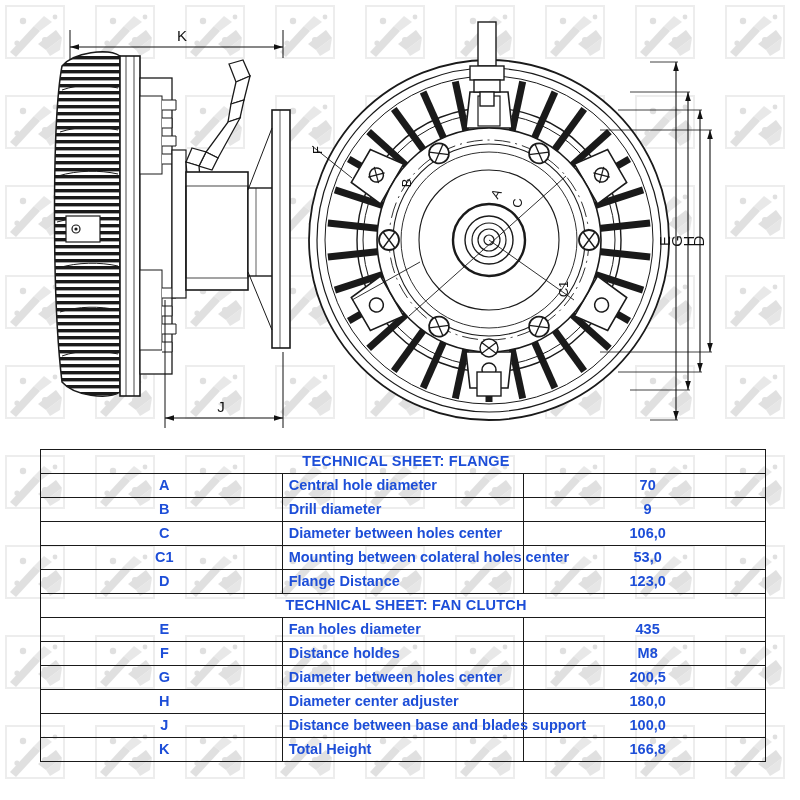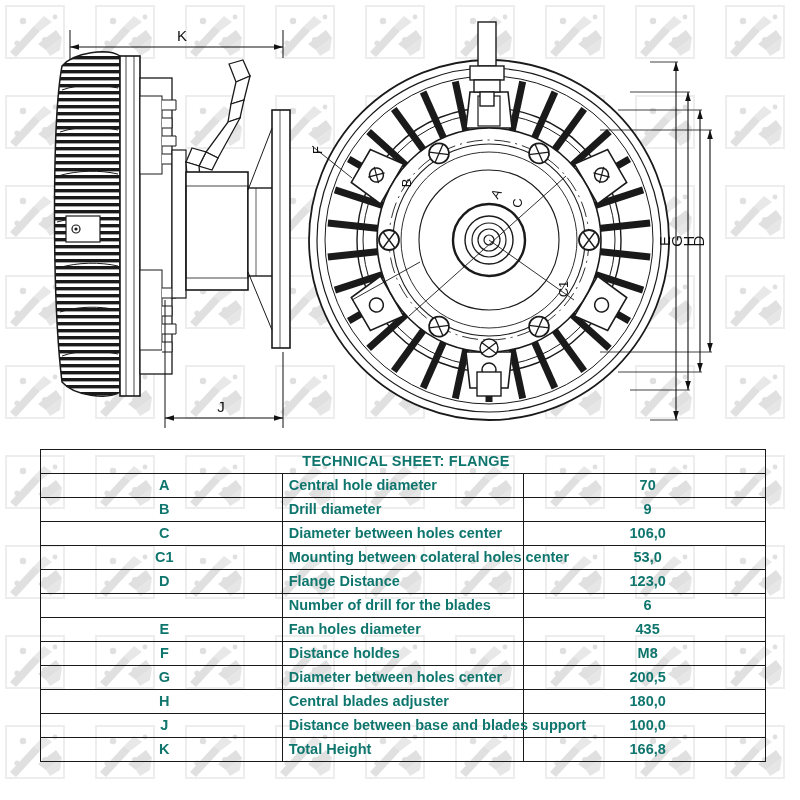--- a/index.html
+++ b/index.html
@@ -57,21 +57,21 @@
     width: 726px;
     table-layout: fixed;
     background: transparent;
   }
   table.spec td {
     border: 1.6px solid #1a1a1a;
     height: 23px;
     padding: 0 0 0 6px;
     font-size: 14.5px;
     font-weight: bold;
-    color: #0f766e;
+    color: #1d4ed8;
     line-height: 23px;
     white-space: nowrap;
     background: transparent;
   }
   td.code {
     width: 52px;
     text-align: center;
     padding-left: 0;
   }
   td.desc {
@@ -515,42 +515,40 @@
           <td class="desc">Mounting between colateral holes center</td>
           <td class="val">53,0</td>
         </tr>
         <tr>
           <td class="code">D</td>
           <td class="desc">Flange Distance</td>
           <td class="val">123,0</td>
         </tr>
 
         <tr>
-          <td class="code"></td>
-          <td class="desc">Number of drill for the blades</td>
-          <td class="val">6</td>
+          <td class="section-title" colspan="3">TECHNICAL SHEET: FAN CLUTCH</td>
         </tr>
         <tr>
           <td class="code">E</td>
           <td class="desc">Fan holes diameter</td>
           <td class="val">435</td>
         </tr>
         <tr>
           <td class="code">F</td>
           <td class="desc">Distance holdes</td>
           <td class="val">M8</td>
         </tr>
         <tr>
           <td class="code">G</td>
           <td class="desc">Diameter between holes center</td>
           <td class="val">200,5</td>
         </tr>
         <tr>
           <td class="code">H</td>
-          <td class="desc">Central blades adjuster</td>
+          <td class="desc">Diameter center adjuster</td>
           <td class="val">180,0</td>
         </tr>
         <tr>
           <td class="code">J</td>
           <td class="desc">Distance between base and blades support</td>
           <td class="val">100,0</td>
         </tr>
         <tr>
           <td class="code">K</td>
           <td class="desc">Total Height</td>

